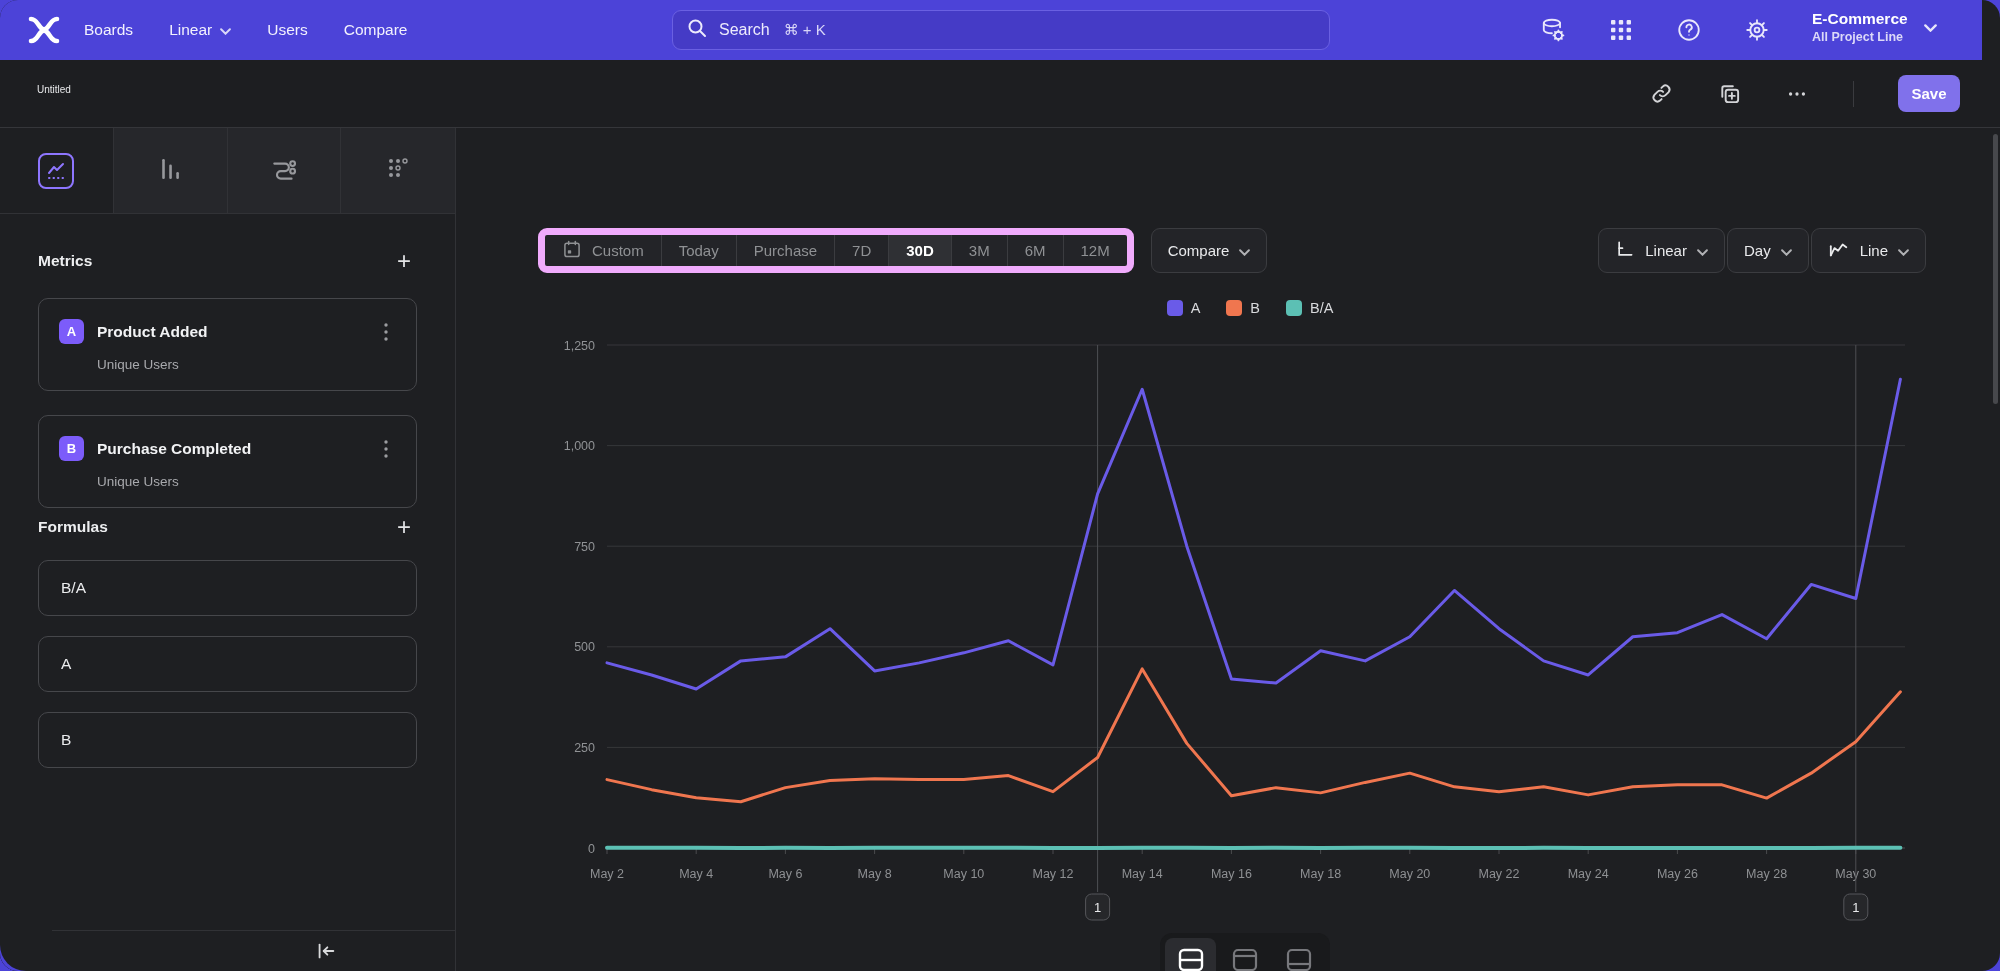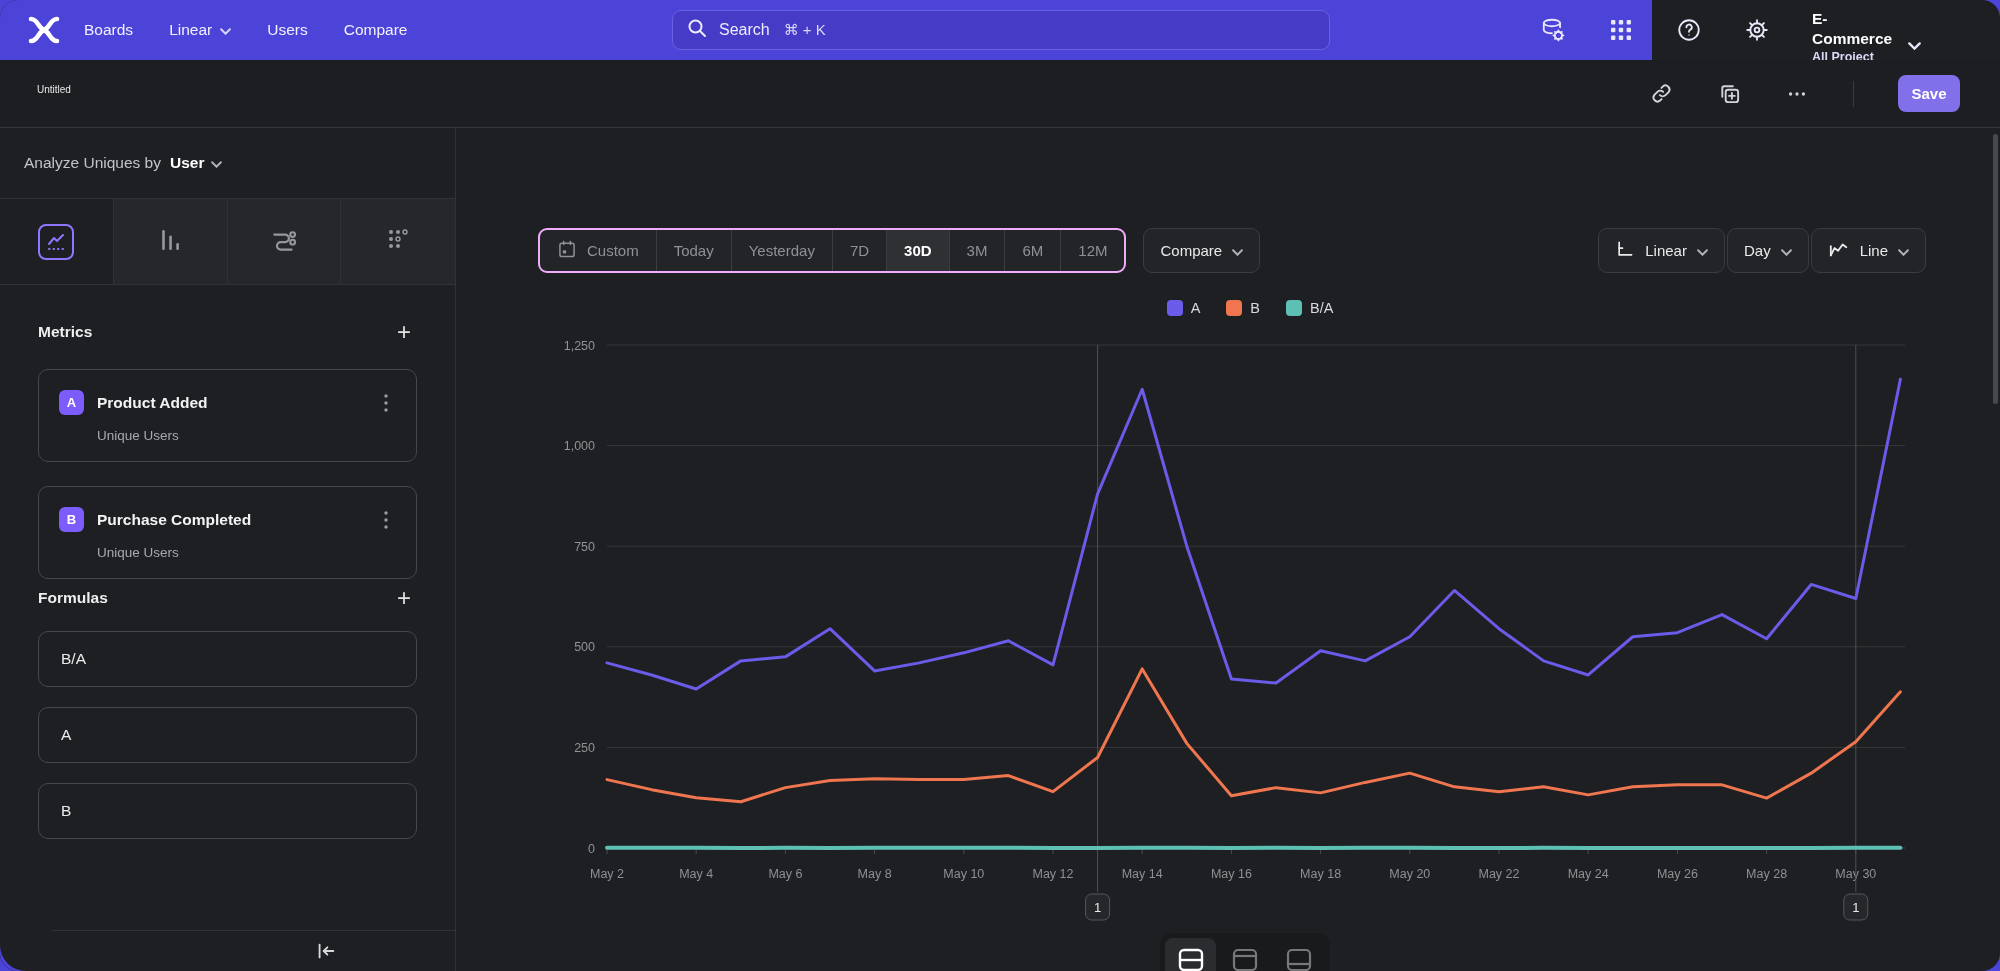--- a/index.html
+++ b/index.html
@@ -1,20 +1,20 @@
 <!DOCTYPE html>
 <html><head>
 <meta charset="utf-8">
 <style>
   * { margin:0; padding:0; box-sizing:border-box; }
   html,body { width:2000px; height:971px; background:#4C43D8; font-family:"Liberation Sans","DejaVu Sans",sans-serif; }
   .app { position:relative; width:2000px; height:971px; background:#1E1F22; border-radius:18px; overflow:hidden; }
 
   
-  .navbar { position:absolute; left:0; top:0; width:1652px; height:60px; background:#4C43D8; display:flex; align-items:center; }
+  .navbar { position:absolute; left:0; top:0; width:1982px; height:60px; background:#4C43D8; display:flex; align-items:center; }
   .logo { position:absolute; left:28px; top:15px; width:32px; height:30px; color:#fff; }
   .nav-menu { position:absolute; left:84px; top:0; height:60px; display:flex; align-items:center; gap:36px; }
   .nav-item { color:#F2F1FD; font-size:15.5px; font-weight:500; display:flex; align-items:center; gap:8px; cursor:pointer; }
   .chev { display:inline-block; color:inherit; opacity:.85; }
   .search { position:absolute; left:672px; top:10px; width:658px; height:40px; background:#453BC6; border:1px solid #6促A60E2; border:1px solid #6A60E2; border-radius:9px; display:flex; align-items:center; padding:0 14px; gap:12px; }
   .search-text { color:#EDEBFC; font-size:16px; }
   .search-short { color:#D9D6F8; font-size:15px; margin-left:2px; }
   .nav-icons { position:absolute; left:1540px; top:0; height:60px; display:flex; align-items:center; gap:42px; color:#E9E7FB; }
   .nav-ic { width:26px; height:26px; display:flex; align-items:center; justify-content:center; cursor:pointer; }
   .project { position:absolute; left:1812px; top:9px; display:flex; align-items:center; cursor:pointer; }
@@ -52,21 +52,21 @@
   .card-measure { color:#A8A9AD; font-size:13.5px; margin:13px 0 0 38px; }
   .f-card { border:1px solid #46474B; border-radius:10px; margin-top:20px; height:56px; display:flex; align-items:center; padding-left:22px; color:#EAEBED; font-size:15.5px; cursor:pointer; }
   .side-foot { position:absolute; left:0; bottom:0; width:455px; height:41px; border-top:1px solid #313236; }
   .collapse { position:absolute; right:118px; top:9px; color:#D8D9DB; cursor:pointer; }
   .corner { position:absolute; left:0; bottom:0; width:26px; height:26px; background:#4C43D8; }
   .corner-mask { position:absolute; left:0; bottom:0; width:52px; height:52px; background:#1E1F22; border-bottom-left-radius:26px; }
 
   
   .controls { position:absolute; left:456px; top:228px; width:1544px; height:48px; display:flex; justify-content:space-between; padding:0 74px 0 82px; }
   .seg-wrap { display:flex; align-items:flex-start; }
-  .segmented { display:flex; height:45px; border:2px solid #f0abfc; border-radius:9px; background:#232428; overflow:hidden; }
+  .segmented { display:flex; height:45px; border:7px solid #f0abfc; border-radius:9px; background:#232428; overflow:hidden; }
   .seg { display:flex; align-items:center; gap:10px; padding:0 17px; color:#8F9194; font-size:15px; border-right:1px solid #3B3C40; cursor:pointer; white-space:nowrap; }
   .seg:last-child { border-right:none;justify-content:flex-end; }
   .seg.active { background:#2F3034; color:#FFFFFF; font-weight:600; }
   .btn { display:flex; align-items:center; gap:10px; height:45px; padding:0 16px; border:1px solid #3B3C40; border-radius:9px; background:#232428; color:#E9EAEC; font-size:15px; cursor:pointer; }
   .btn .chev { color:#C9CACD; }
   .compare-btn { margin-left:17px; }
   .right-btns { display:flex; gap:2px;margin-left:6px; }
 
   
   .legend { position:absolute; left:540px; top:300px; width:1420px; display:flex; justify-content:center; gap:26px; }
@@ -196,29 +196,20 @@
             <circle cx="12" cy="12" r="1.8"></circle>
             <circle cx="19" cy="12" r="1.8"></circle>
           </svg>
       </span>
       <span class="v-div"></span>
       <button class="save-btn">Save</button>
     </div>
   </div>
 
   <div class="sidebar">
-    <div class="analyze">
-      <span class="analyze-prefix">Analyze Uniques by</span>
-      <span class="analyze-val">
-        <span>User</span>
-        <span class="chev"><svg width="11" height="7" viewBox="0 0 10 6" fill="none" stroke="#C9CACD" stroke-width="1.8" stroke-linecap="round">
-              <polyline points="1,1 5,5 9,1"></polyline>
-            </svg></span>
-      </span>
-    </div>
 
     <div class="tabs">
       <div class="tab active">
         <span class="tab-frame">
           <svg width="24" height="24" viewBox="0 0 24 24" fill="none" stroke="currentColor" stroke-width="2" stroke-linecap="round" stroke-linejoin="round">
             <polyline points="5,14 10,8 13,11 19,5"></polyline>
             <g stroke-dasharray="0.5 4">
                 <line x1="5" y1="19" x2="19" y2="19"></line>
               </g>
           </svg>
@@ -331,21 +322,21 @@
                 <line x1="16" y1="3" x2="16" y2="6.5"></line>
               <rect x="7" y="13.5" width="4" height="4" rx="0.8" fill="#8F9194" stroke="none"></rect>
             </svg>
           </span>
           <span>Custom</span>
         </span>
         <span class="seg">
             <span>Today</span>
           </span>
         <span class="seg">
-            <span>Yesterday</span>
+            <span>Purchase</span>
           </span>
         <span class="seg">
             <span>7D</span>
           </span>
         <span class="seg active">
             <span>30D</span>
           </span>
         <span class="seg">
             <span>3M</span>
           </span>

